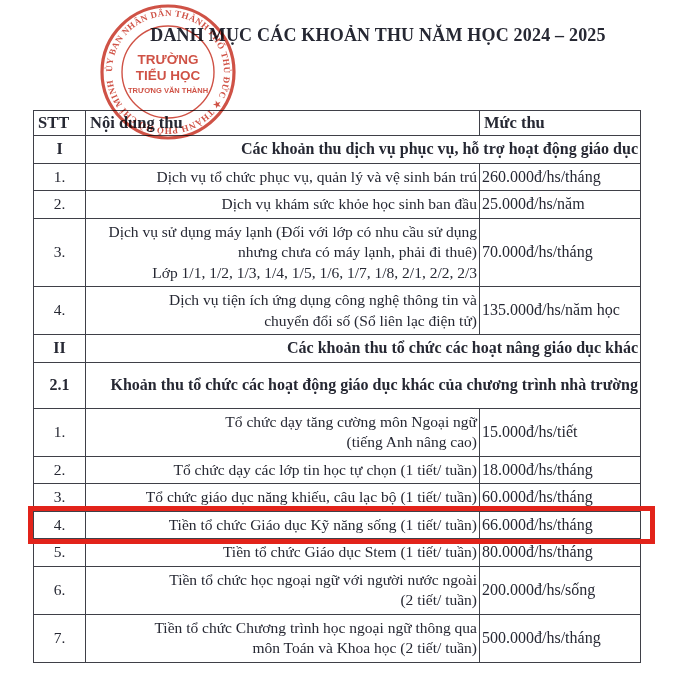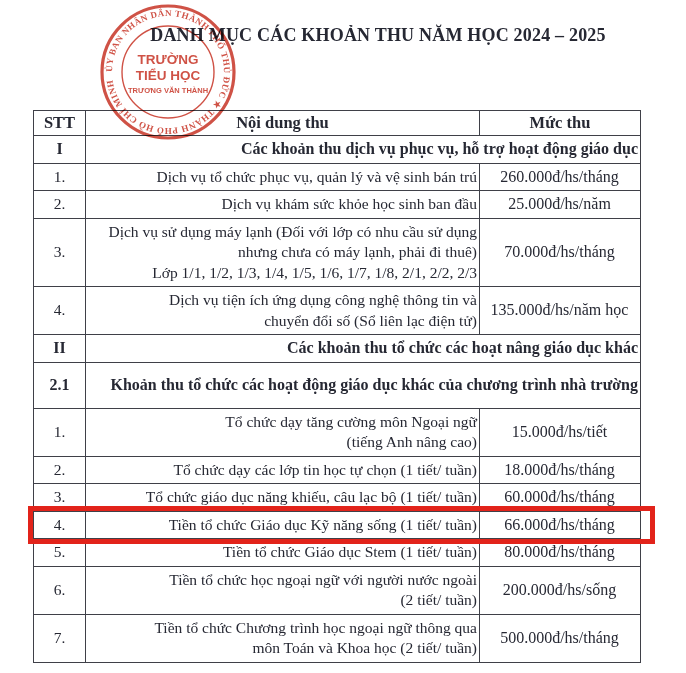--- a/index.html
+++ b/index.html
@@ -15,28 +15,28 @@
 
   .doc-header{position:absolute;top:22px;left:0;width:100%;text-align:center;margin-left:35px;}
   .doc-title{font-weight:bold;font-size:18px;line-height:27px;letter-spacing:.2px;}
   .doc-subtitle{font-style:italic;font-size:16.5px;line-height:24px;margin-top:2px;}
 
   table.fee-table{
     position:absolute;left:33px;top:110px;width:607px;
     border-collapse:collapse;table-layout:fixed;
   }
   .fee-table th,.fee-table td{border:1.6px solid var(--border);}
-  .fee-table th{font-size:16.5px;font-weight:bold;padding:2px 4px;height:25px;text-align:center;}
+  .fee-table th{font-size:16.5px;font-weight:bold;padding:2px 4px;height:25px;text-align:left;}
   .fee-table col.c-stt{width:52px;}
   .fee-table col.c-content{width:394px;}
   .fee-table col.c-amount{width:161px;}
   .fee-table td{font-size:15.5px;line-height:20.5px;padding:3px 2px;vertical-align:middle;}
   .fee-table td.stt{text-align:center;}
   .fee-table td.content{padding-left:8px;padding-right:2px;white-space:pre-line;text-align:right;}
-  .fee-table td.amount{text-align:center;padding-right:3px;white-space:nowrap;font-size:16px;}
+  .fee-table td.amount{text-align:left;padding-right:3px;white-space:nowrap;font-size:16px;}
   .fee-table tr.section td{font-weight:bold;font-size:16px;}
   .fee-table tr.tall td{height:46px;}
   .fee-table tr.tall3 td{height:66px;}
 
   .stamp{
     position:absolute;left:92px;top:-4px;width:152px;height:152px;
     color:var(--stamp-color);opacity:.88;mix-blend-mode:multiply;z-index:5;
     pointer-events:none;
   }
 

